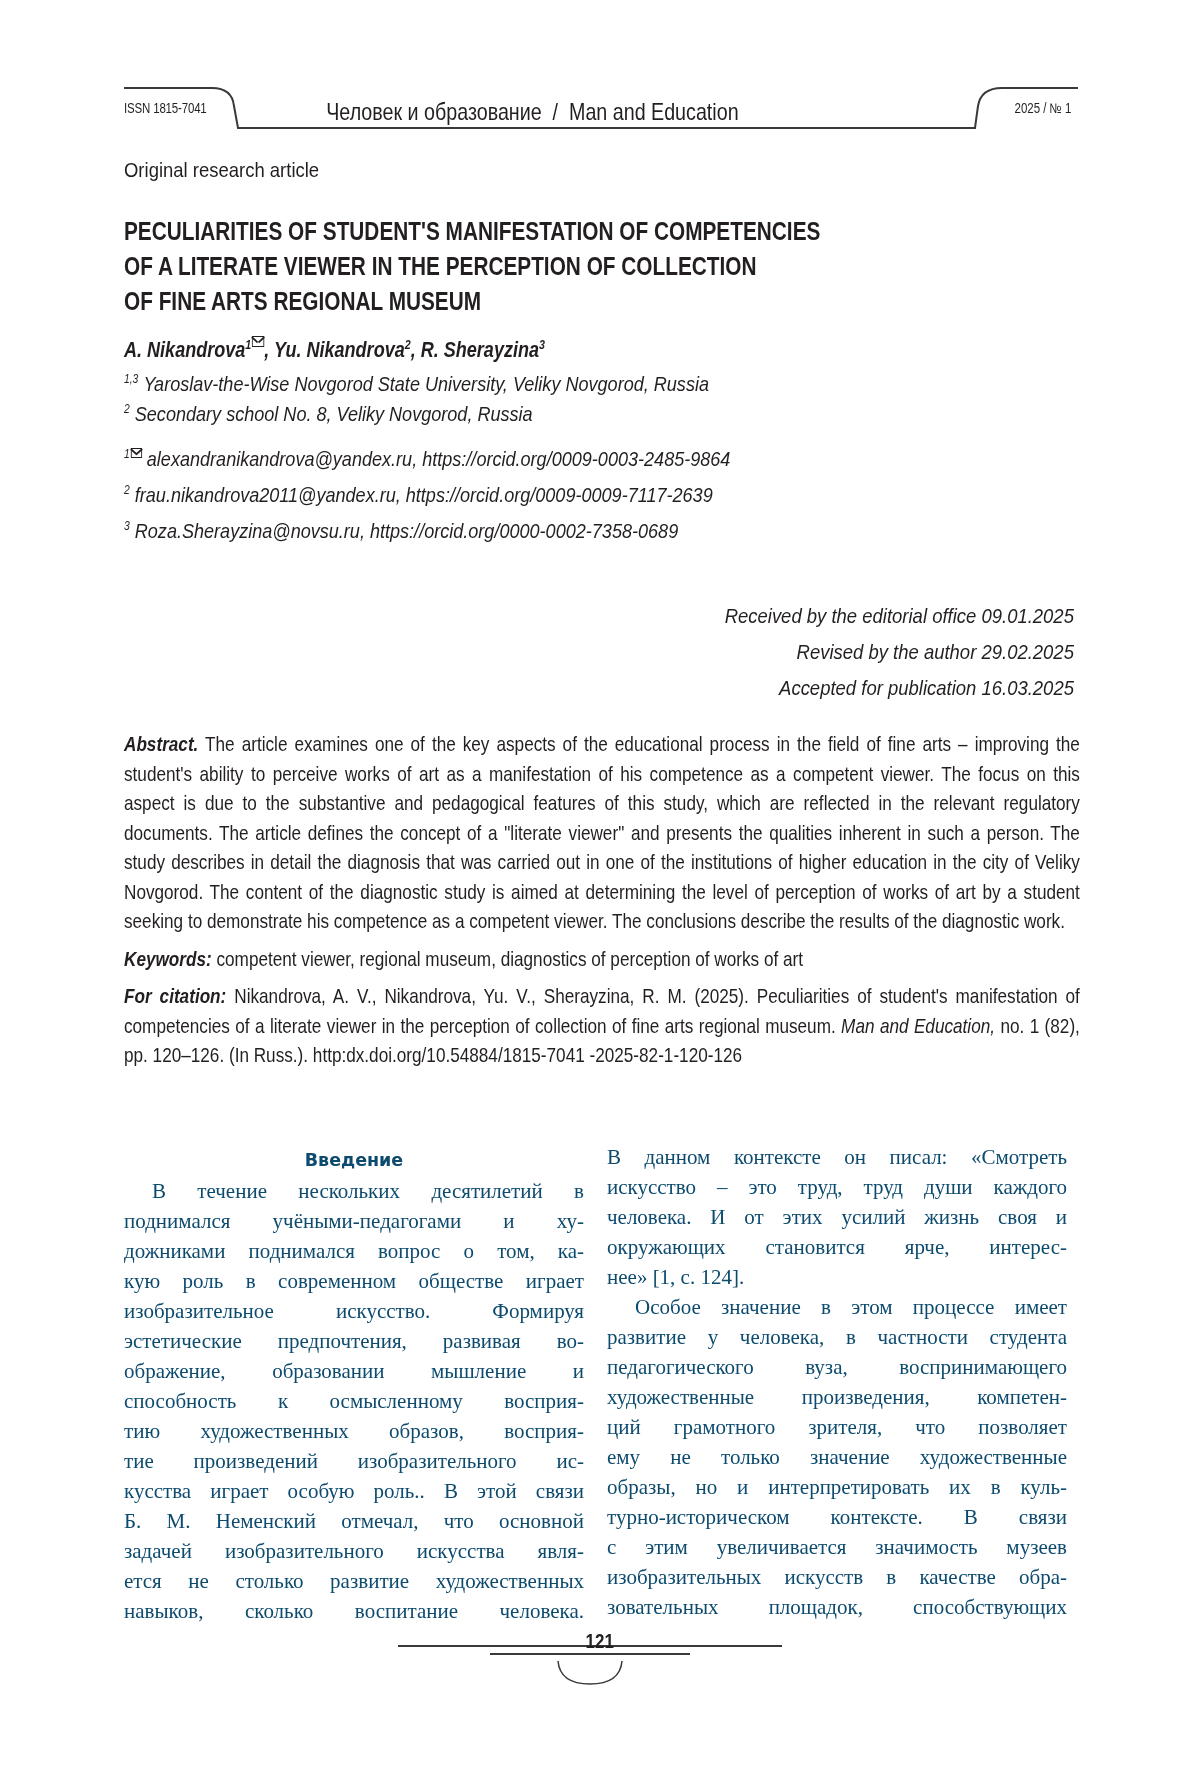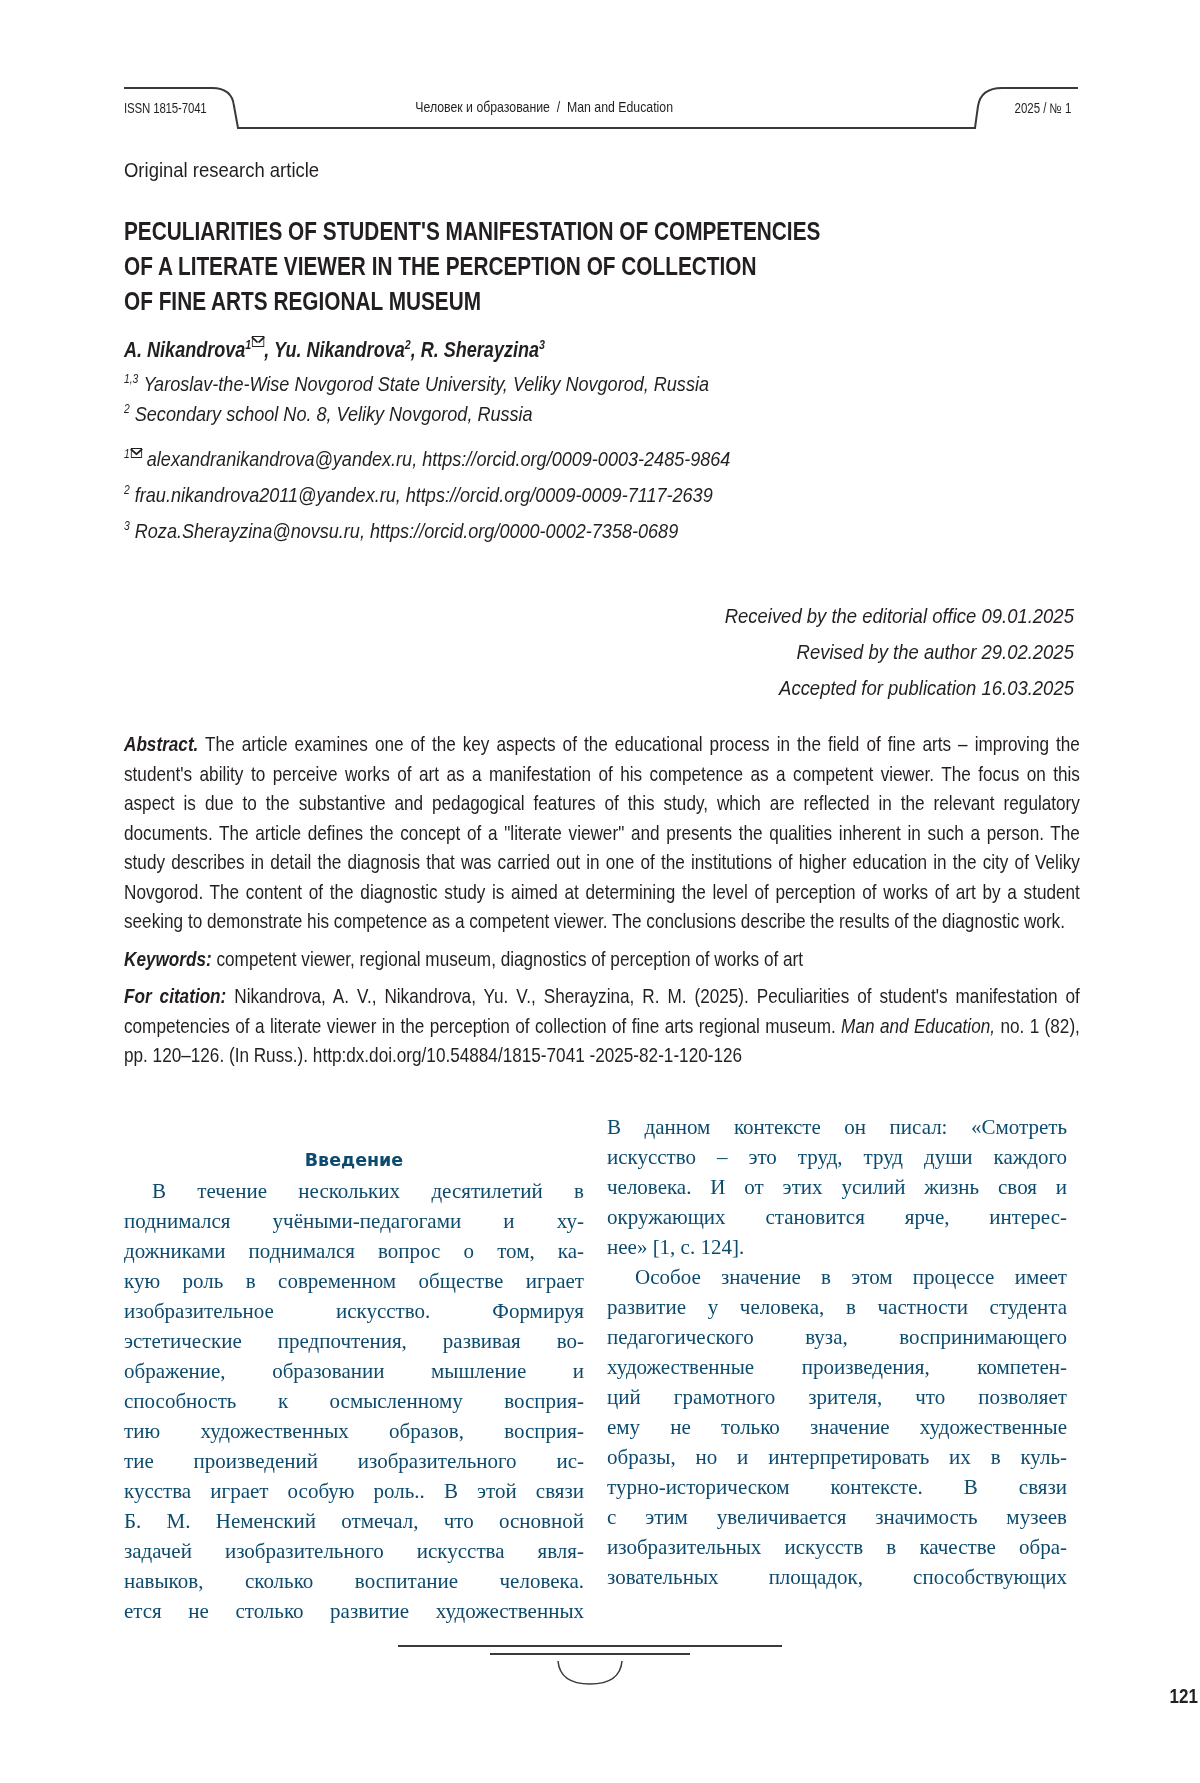--- a/index.html
+++ b/index.html
@@ -1,21 +1,21 @@
 <!DOCTYPE html>
 <html><head>
 <meta charset="utf-8">
 <style>
   html, body { margin: 0; padding: 0; background: #ffffff; }
   body { width: 1200px; height: 1783px; position: relative; overflow: hidden; color: #231f20; }
 
   
   .hdr-frame { position: absolute; left: 0; top: 0; width: 1200px; height: 140px; }
   .hdr-issn { position: absolute; left: 124px; top: 100px; font-family: "Liberation Sans", sans-serif; font-size: 14px; transform: scaleX(0.82); transform-origin: left center; letter-spacing: -0.2px; }
-  .hdr-title { position: absolute; left: 12px; width: 1064px; top: 98px; text-align: center; font-family: "Liberation Sans", sans-serif; font-size: 15px; }
+  .hdr-title { position: absolute; left: 0; width: 1064px; top: 98px; text-align: center; font-family: "Liberation Sans", sans-serif; font-size: 24px; }
   .hdr-title span.inner { display: inline-block; transform: scaleX(0.82); }
   .hdr-issue { position: absolute; right: 128px; top: 100px; font-family: "Liberation Sans", sans-serif; font-size: 14px; transform: scaleX(0.82); transform-origin: right center; }
 
   .article-type { position: absolute; left: 124px; top: 158px; font-family: "Liberation Sans", sans-serif; font-size: 21px; transform: scaleX(0.88); transform-origin: left center; white-space: nowrap; }
 
   .title { position: absolute; left: 124px; top: 214px; width: 1100px; font-family: "Liberation Sans", sans-serif; font-weight: bold; font-size: 26px; line-height: 35px; transform: scaleX(0.8); transform-origin: left top; }
   .title div { white-space: nowrap; }
 
   .authors { position: absolute; left: 124px; top: 336px; font-family: "Liberation Sans", sans-serif; font-weight: bold; font-style: italic; font-size: 22px; transform: scaleX(0.82); transform-origin: left center; white-space: nowrap; }
   .authors sup { font-size: 13px; font-weight: bold; }
@@ -40,21 +40,21 @@
 
   .col { position: absolute; top: 1145px; width: 460px; font-family: "DejaVu Serif", "Liberation Serif", serif; font-size: 19.2px; line-height: 30px; color: #0c4a6e; }
   .col-left { left: 124px; }
   .col-right { left: 607px; }
   .col .line { display: block; text-align: justify; text-align-last: justify; white-space: nowrap; }
   .col .line.left { text-align-last: left; }
   .col-inner { font-family: "Liberation Serif", serif; font-size: 21px; }
   .section-heading { text-align: center; font-family: "DejaVu Sans", sans-serif; font-weight: bold; font-size: 17.5px; line-height: 30px; margin-bottom: 1px; }
 
   .footer { position: absolute; left: 0; top: 1640px; width: 1200px; height: 80px; }
-  .page-num { position: absolute; left: 0; width: 1200px; top: 1685px; text-align: right; font-family: "Liberation Sans", sans-serif; font-weight: bold; font-size: 20px; }
+  .page-num { position: absolute; left: 0; width: 1200px; top: 1630px; text-align: center; font-family: "Liberation Sans", sans-serif; font-weight: bold; font-size: 20px; }
   .page-num span { display: inline-block; transform: scaleX(0.85); }
 </style>
 </head>
 <body>
 
 <svg class="hdr-frame" viewBox="0 0 1200 140" width="1200" height="140">
   <path d="M124 88 L212 88 Q232 88 234 106 L238 128 L975 128 L978 106 Q981 88 1002 88 L1078 88" fill="none" stroke="#3a3a3a" stroke-width="2"></path>
 </svg>
 <div class="hdr-issn">ISSN 1815-7041</div>
 <div class="hdr-title"><span class="inner" style="white-space:pre">Человек и образование  /  Man and Education</span></div>
@@ -112,26 +112,26 @@
     <span class="line">кую роль в современном обществе играет</span>
     <span class="line">изобразительное искусство. Формируя</span>
     <span class="line">эстетические предпочтения, развивая во-</span>
     <span class="line">ображение, образовании мышление и</span>
     <span class="line">способность к осмысленному восприя-</span>
     <span class="line">тию художественных образов, восприя-</span>
     <span class="line">тие произведений изобразительного ис-</span>
     <span class="line">кусства играет особую роль.. В этой связи</span>
     <span class="line">Б. М. Неменский отмечал, что основной</span>
     <span class="line">задачей изобразительного искусства явля-</span>
+    <span class="line">ется не столько развитие художественных</span>
     <span class="line">навыков, сколько воспитание человека.</span>
-    <span class="line">ется не столько развитие художественных</span>
   </div>
 </div>
 
-<div class="col col-right" style="top:1112px">
+<div class="col col-right" style="top:1142px">
   <div class="col-inner">
     <span class="line">В данном контексте он писал: «Смотреть</span>
     <span class="line">искусство – это труд, труд души каждого</span>
     <span class="line">человека. И от этих усилий жизнь своя и</span>
     <span class="line">окружающих становится ярче, интерес-</span>
     <span class="line left">нее» [1, с. 124].</span>
     <span class="line" style="padding-left:28px">Особое значение в этом процессе имеет</span>
     <span class="line">развитие у человека, в частности студента</span>
     <span class="line">педагогического вуза, воспринимающего</span>
     <span class="line">художественные произведения, компетен-</span>

